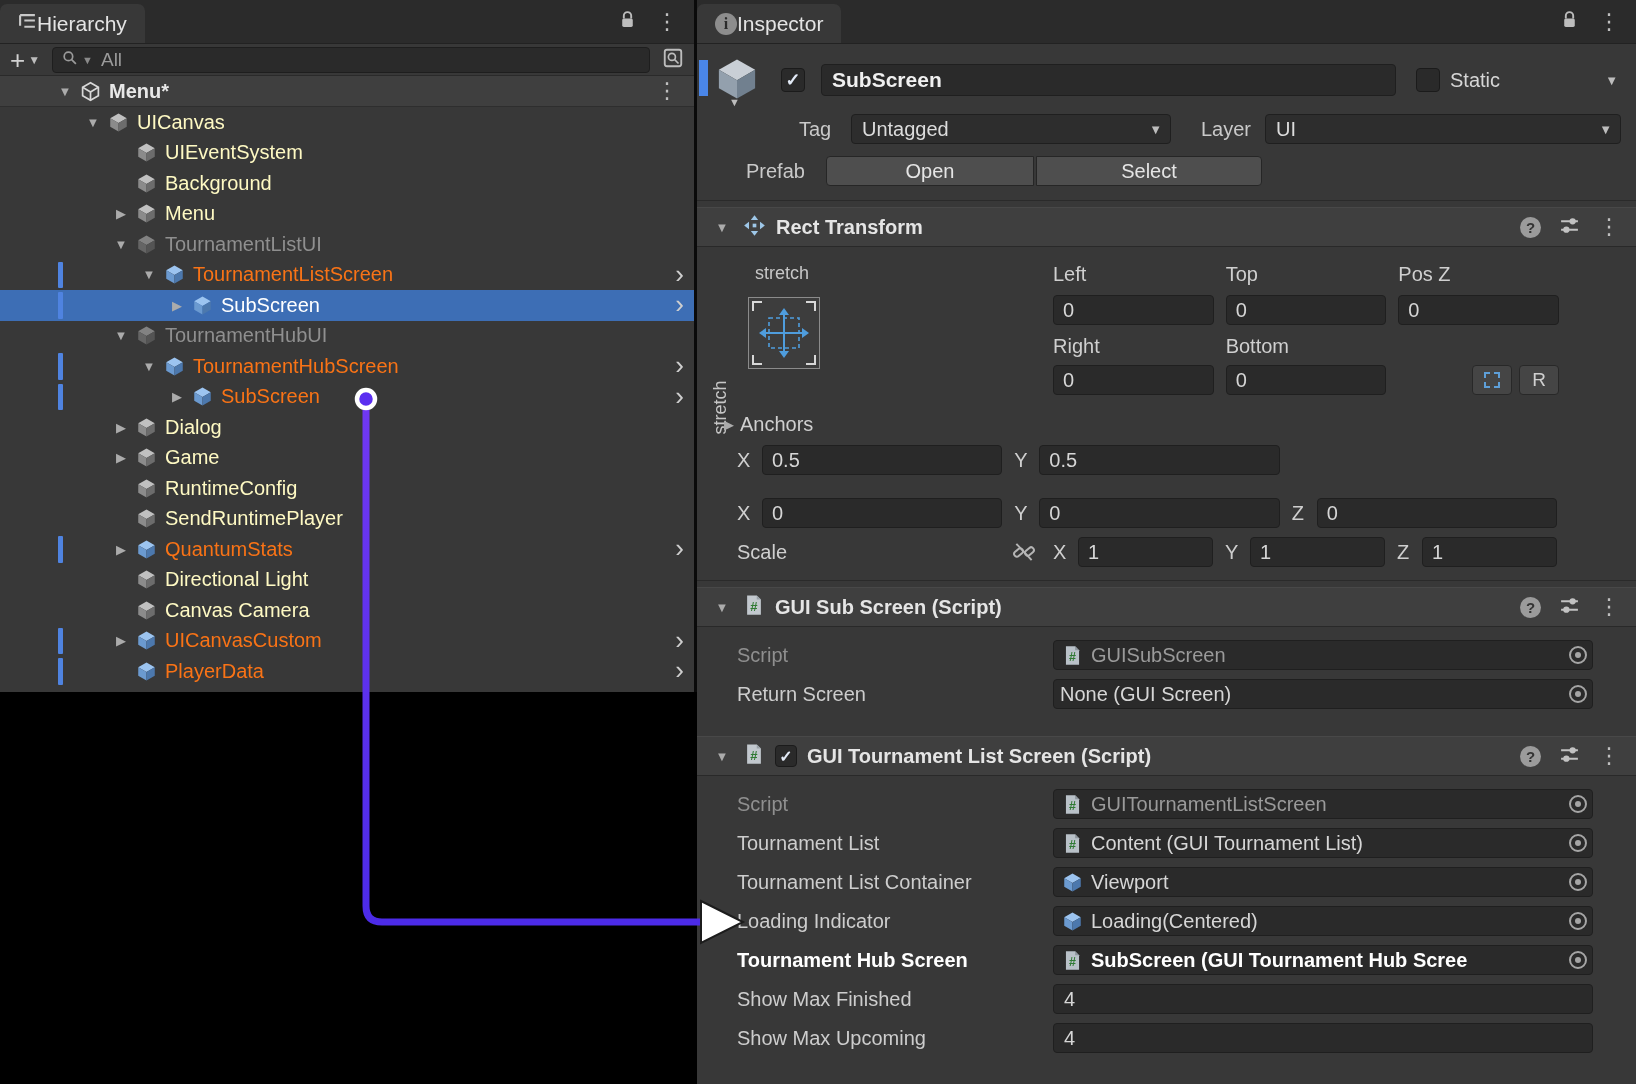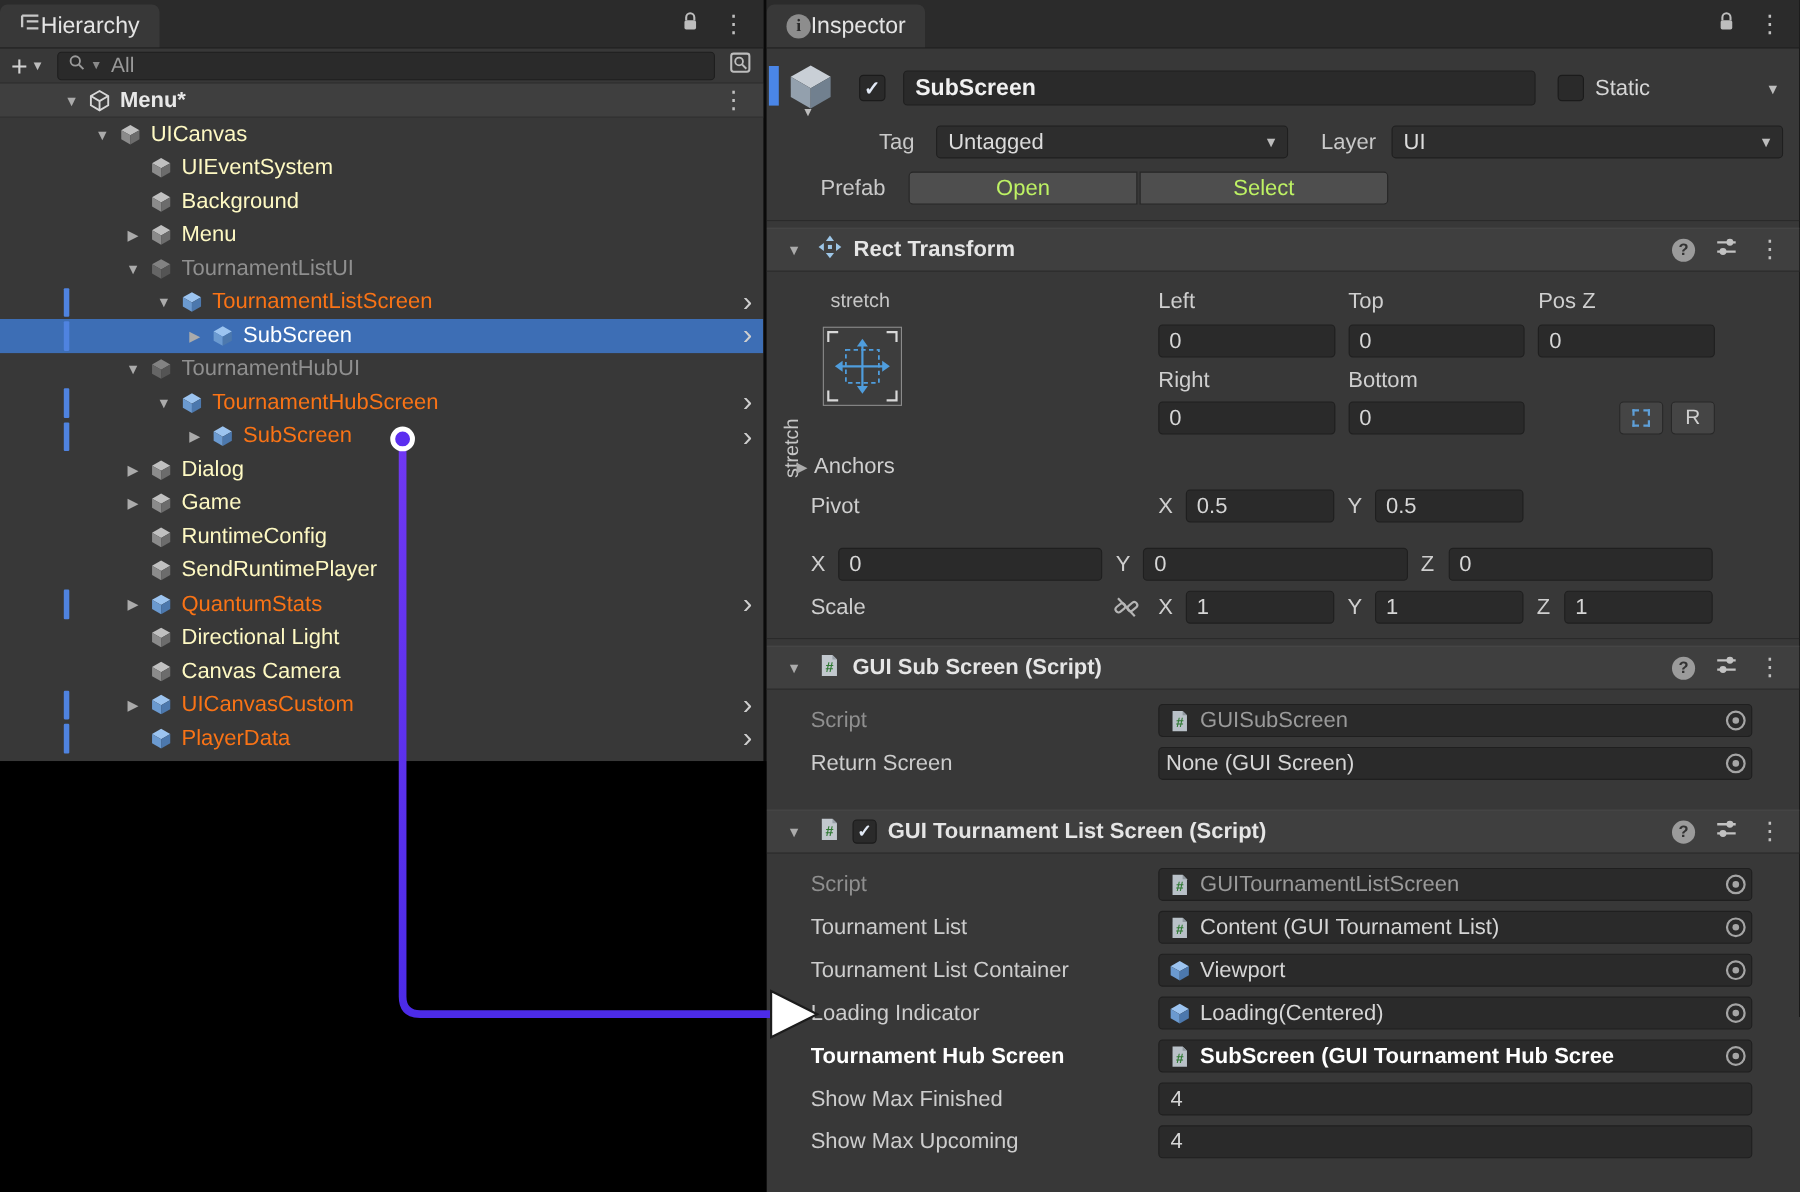--- a/index.html
+++ b/index.html
@@ -54,21 +54,21 @@
   .bigcube{width:52px;height:48px;position:relative;flex:0 0 52px}
   .bigcube .icaret{position:absolute;left:16px;bottom:-4px;font-size:11px;color:#bdbdbd}
   .cbx{width:24px;height:24px;flex:0 0 24px;background:#2a2a2a;border:1px solid #1b1b1b;border-radius:4px;display:flex;align-items:center;justify-content:center;color:#e2eaf6;font-size:18px;font-weight:bold}
   .namefield{flex:1;height:32px;background:#2a2a2a;border:1px solid #1f1f1f;border-radius:4px;display:flex;align-items:center;padding:0 10px;font-size:21px;font-weight:bold;color:#f0f0f0}
   .staticgrp{flex:0 0 206px;display:flex;align-items:center;gap:10px;margin-left:4px;font-size:20px;color:#d6d6d6}
   .staticgrp .caret{margin-left:auto;font-size:13px;color:#bdbdbd;padding-right:4px}
   .gorow2{display:flex;align-items:center;margin:10px 0 0 86px;font-size:20px;color:#c9c9c9}
   .ddl{height:30px;background:#2d2d2d;border:1px solid #1f1f1f;border-radius:4px;display:flex;align-items:center;padding:0 10px;color:#dcdcdc;position:relative}
   .ddl .caret{position:absolute;right:8px;font-size:13px;color:#bdbdbd}
   .gorow3{display:flex;align-items:center;margin:12px 0 0 33px;font-size:20px;color:#c9c9c9}
-  .pbtn{height:30px;background:#4e4e4e;border:1px solid #262626;color:#bef264;font-size:20px;display:flex;align-items:center;justify-content:center}
+  .pbtn{height:30px;background:#4e4e4e;border:1px solid #262626;color:#e5e5e5;font-size:20px;display:flex;align-items:center;justify-content:center}
 
   
   .chead{height:40px;flex:0 0 40px;background:#3f3f3f;border-top:1px solid #484848;border-bottom:1px solid #292929;display:flex;align-items:center;padding:0 16px 0 14px;gap:10px;margin-top:6px}
   .chead .fold{width:22px;flex:0 0 22px}
   .ctitle{font-size:20px;font-weight:bold;color:#e5e5e5;white-space:nowrap}
   .chead-right{margin-left:auto;display:flex;gap:18px;align-items:center;color:#c2c2c2}
   .helpcircle{width:21px;height:21px;border-radius:50%;background:#9b9b9b;color:#333;font-size:15px;font-weight:bold;display:flex;align-items:center;justify-content:center}
 
   .cbody{padding:4px 0 12px 0}
   .irow{display:flex;align-items:center;height:30px;margin:9px 0;padding:0 43px 0 40px;font-size:20px}
@@ -555,21 +555,20 @@
       </div>
 
       <div class="rt-row" style="top:162px">
         <span class="rlabel">
             <span class="fold">▶</span>
             <span>Anchors</span>
           </span>
       </div>
 
       <div class="rt-row" style="top:198px">
-        <span class="rlabel">Pivot</span>
         <div class="rgrid">
           <div class="axis">
               <span class="axl">X</span>
               <div class="tfield">0.5</div>
             </div>
           <div class="axis">
               <span class="axl">Y</span>
               <div class="tfield">0.5</div>
             </div>
           <div></div>

